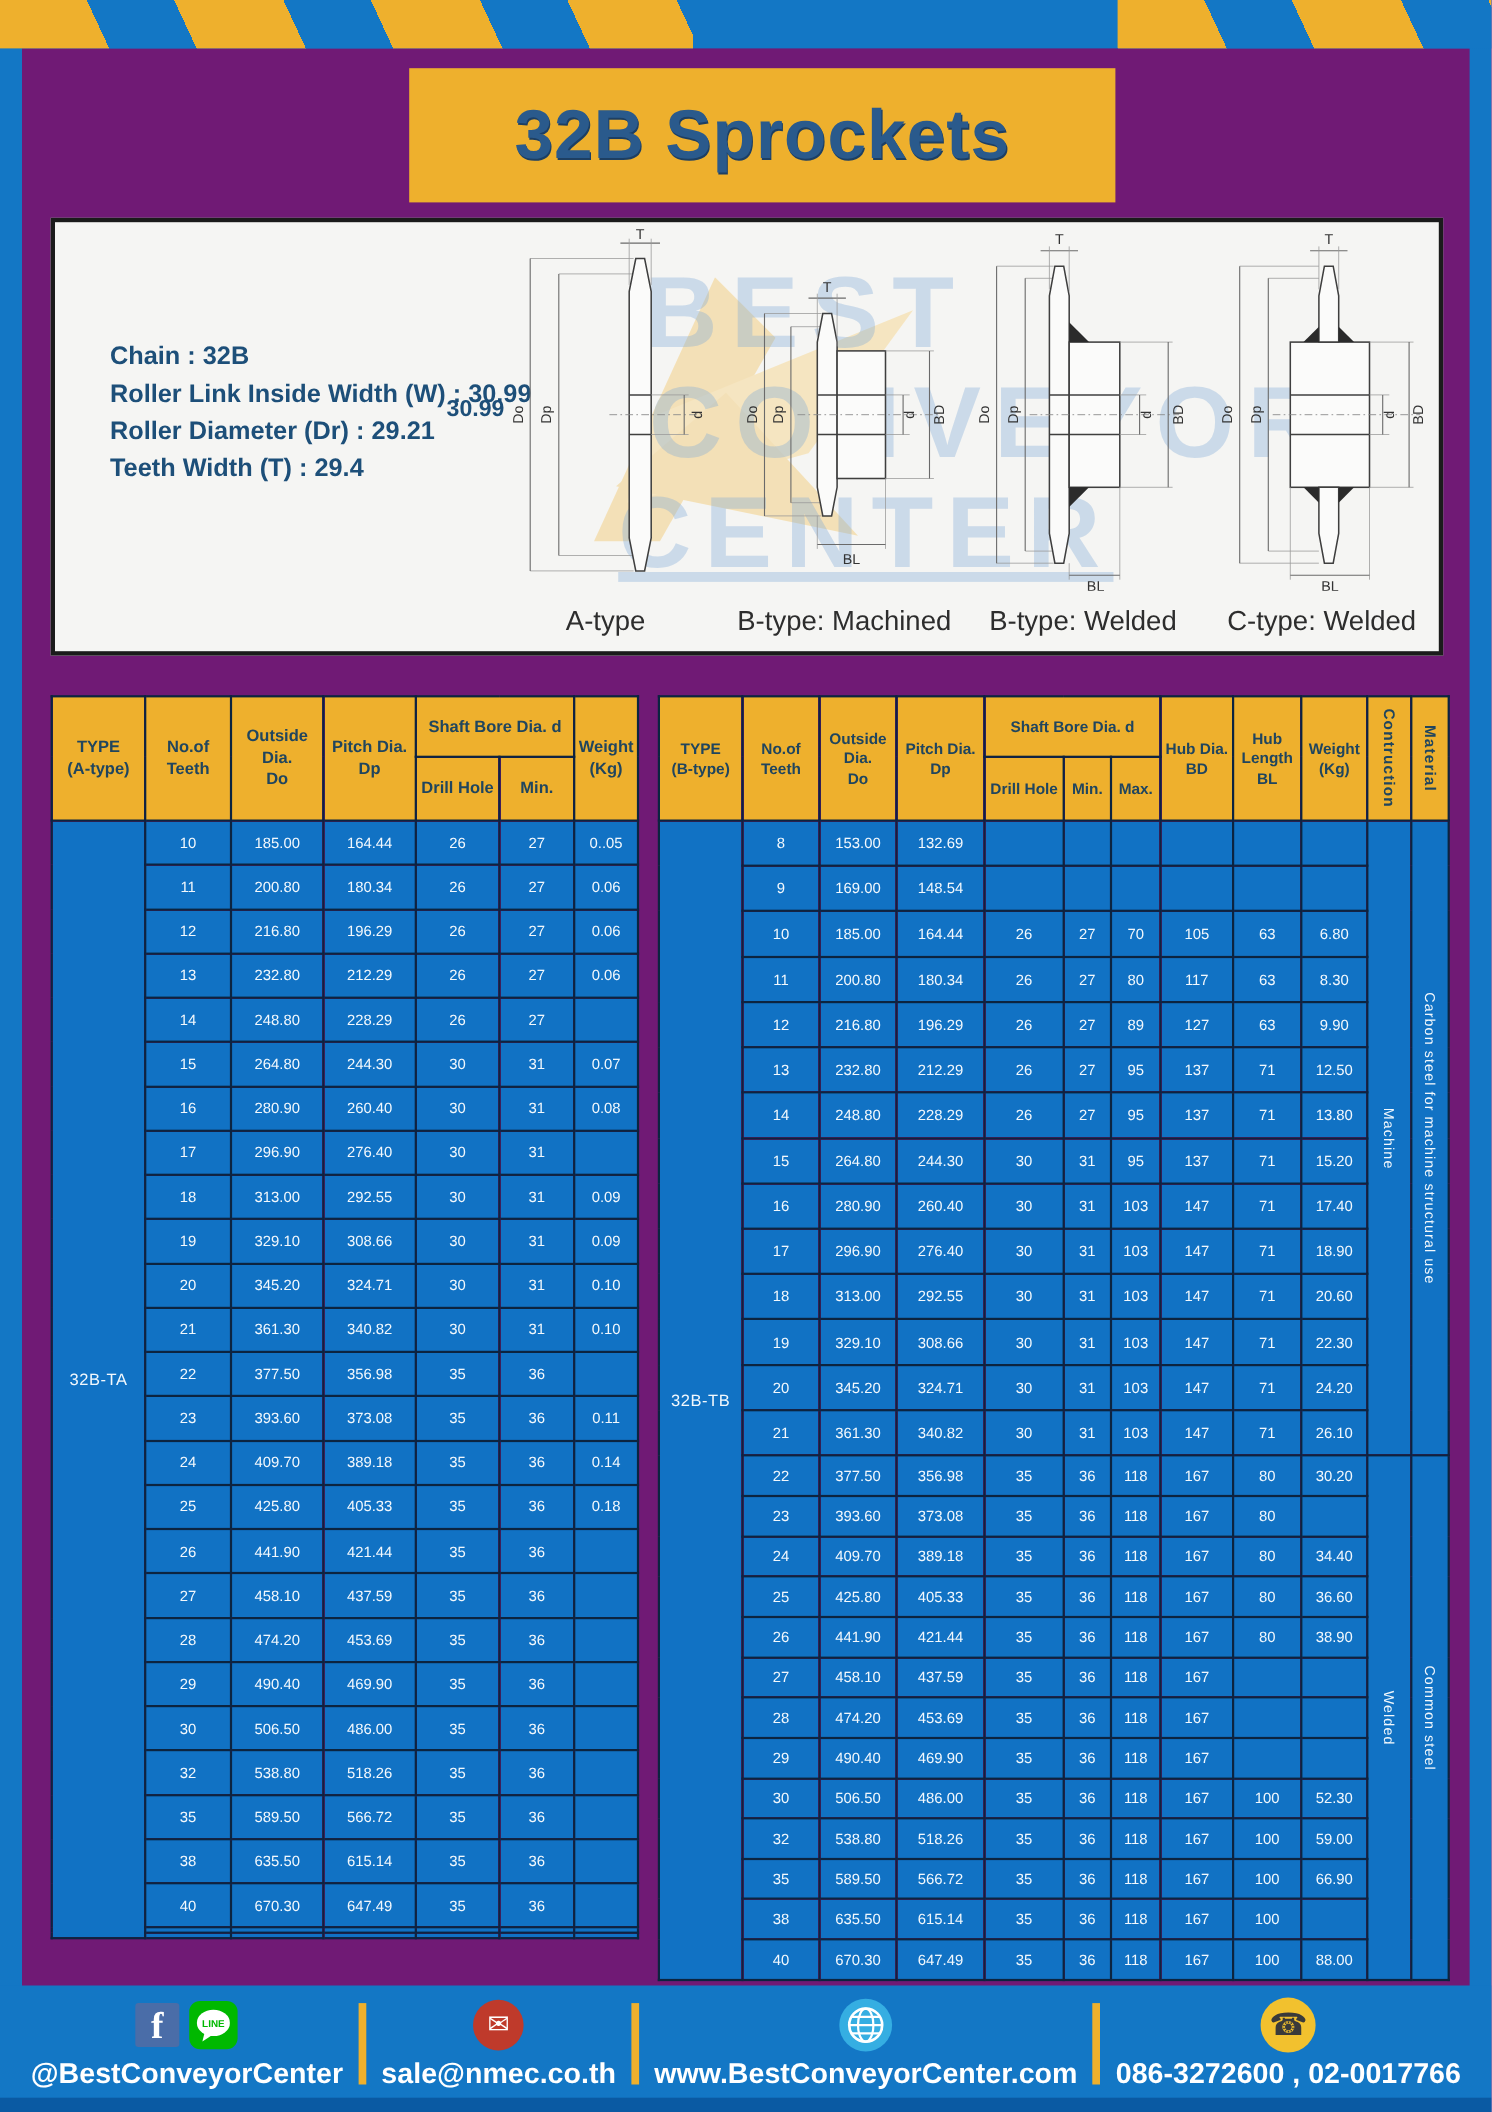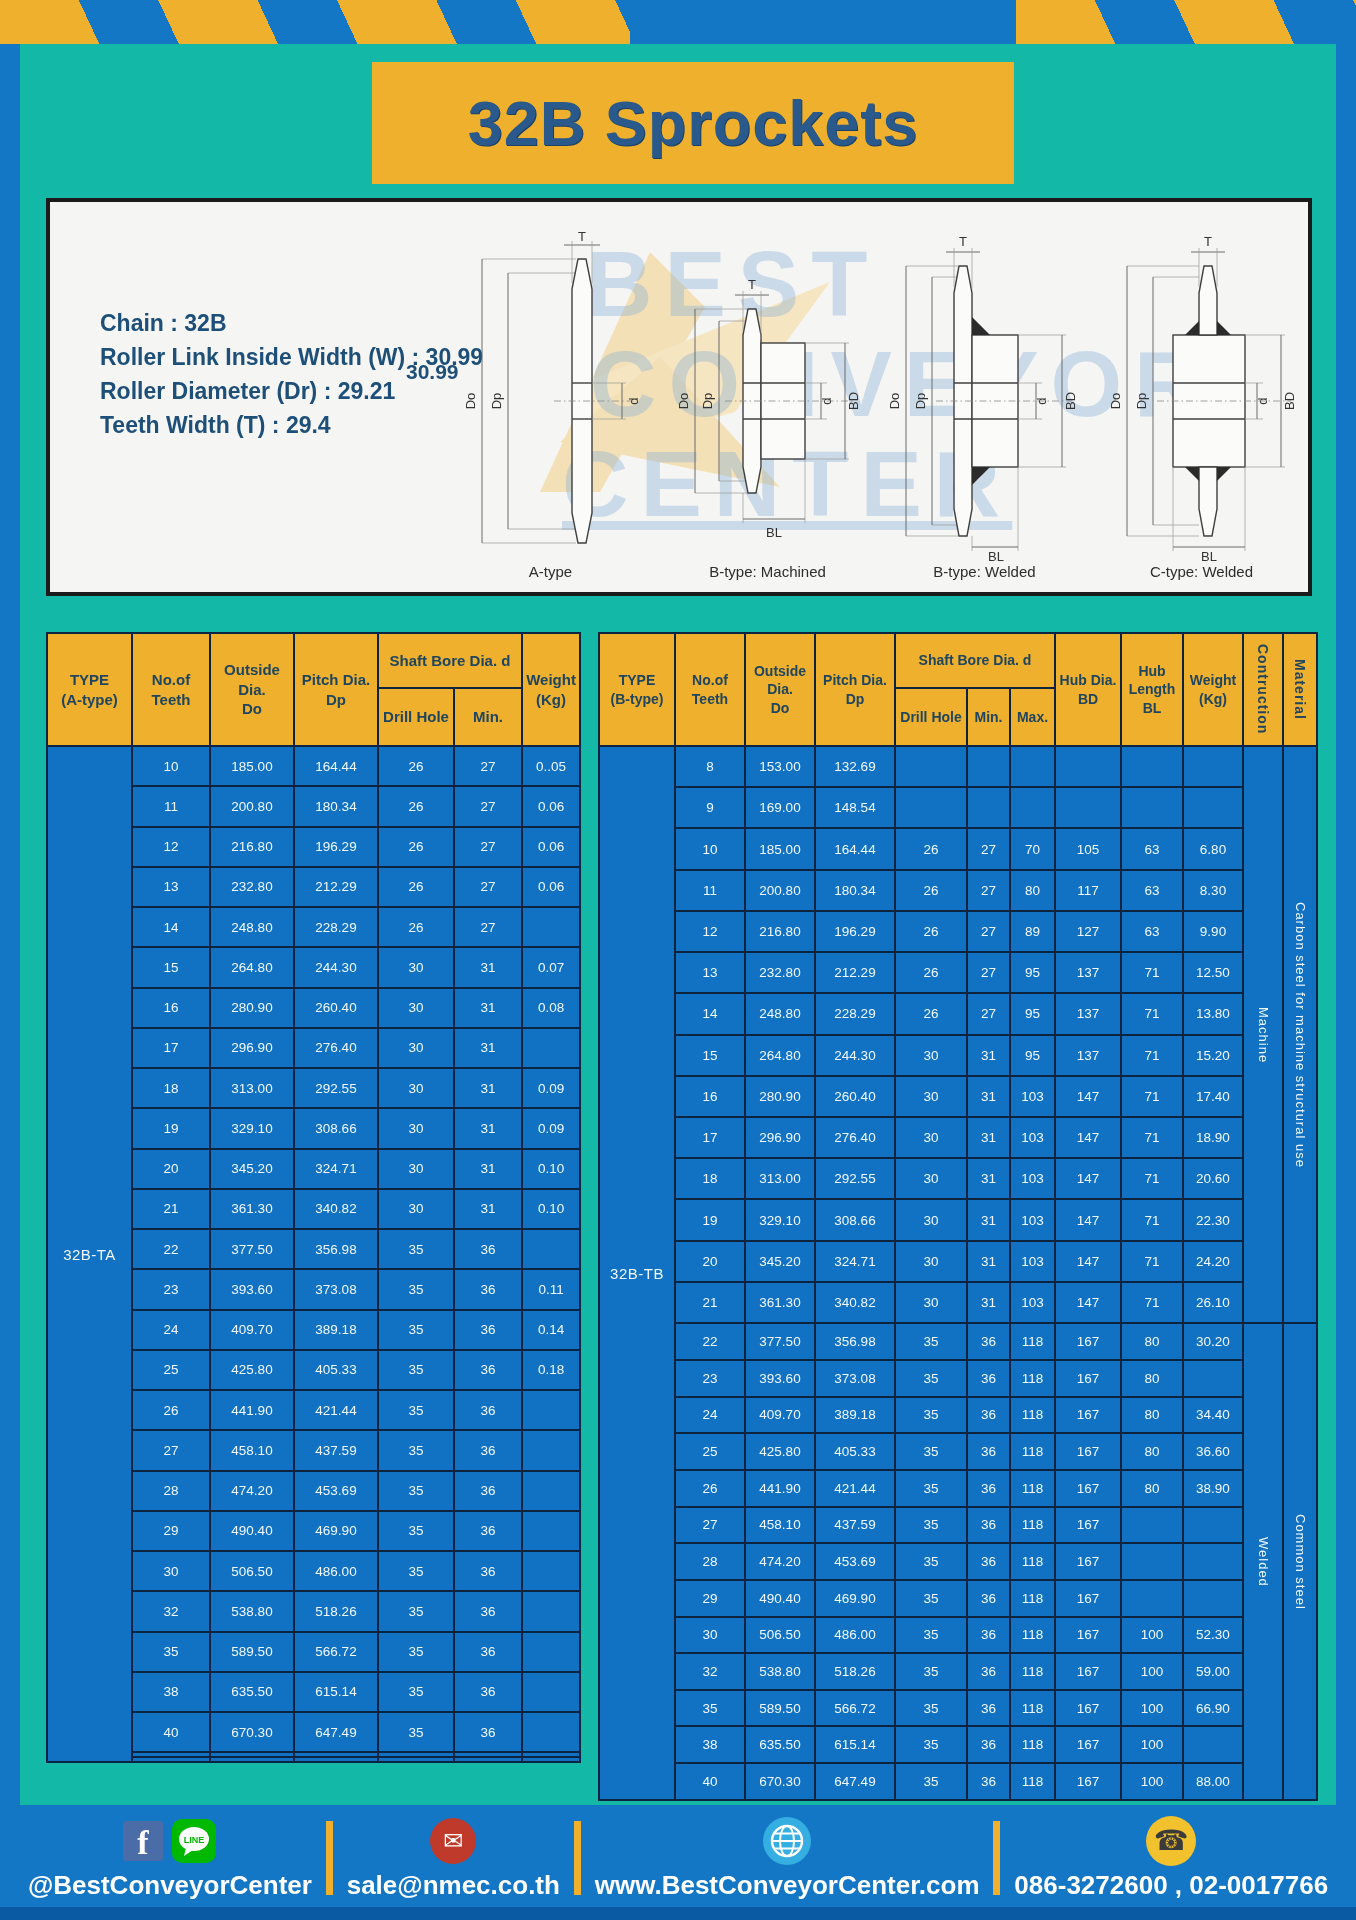--- a/index.html
+++ b/index.html
@@ -1,16 +1,16 @@
 <!DOCTYPE html>
 <html><head>
 <meta charset="utf-8">
 <style>
   html,body{margin:0;padding:0}
-  .page{position:relative;width:1356px;height:1920px;background:#14b8a6;
+  .page{position:relative;width:1356px;height:1920px;background:#701a75;
         font-family:"Liberation Sans",sans-serif;overflow:hidden}
   
   .frame-left,.frame-right{position:absolute;top:0;width:20px;height:100%;background:#1377c5}
   .frame-left{left:0}.frame-right{right:0}
   .top-band{position:absolute;left:0;top:0;width:100%;height:44px;background:#1377c5}
   .stripe{position:absolute;top:0;height:44px;
           background:repeating-linear-gradient(65deg,#eeb02d 0 90px,#1377c5 90px 162px)}
   .stripe.left{left:0;width:630px}
   .stripe.right{right:0;width:340px}
   
@@ -24,21 +24,21 @@
   .spec-block{position:absolute;left:50px;top:104px;width:340px}
   .spec-line{font-size:23px;font-weight:bold;color:#1d4f79;line-height:34px;white-space:nowrap}
   .w-value{position:absolute;left:356px;top:158px;font-size:21px;font-weight:bold;color:#1d4f79}
   .wm-word{position:absolute;font-weight:bold;color:rgba(125,170,215,.35);letter-spacing:12px;
            font-size:92px;white-space:nowrap;pointer-events:none}
   .wm-logo{position:absolute;left:480px;top:50px;opacity:.5;pointer-events:none}
   .figs{position:absolute;left:392px;top:4px;width:868px;height:384px;display:flex}
   .fig{width:217px;display:flex;flex-direction:column;align-items:center;justify-content:flex-end;
        padding-bottom:10px;box-sizing:border-box}
   .fig svg{width:217px;height:330px}
-  .fig-caption{font-size:15px;color:#2d2d2d;margin-top:2px}
+  .fig-caption{font-size:25px;color:#2d2d2d;margin-top:14px}
   .part{fill:#fbfbfa;stroke:#3f3f3f;stroke-width:1.4}
   .weld{fill:#2b2b2b;stroke:none}
   .dim{stroke:#6a6a6a;stroke-width:1;fill:none}
   .ext{stroke:#9a9a9a;stroke-width:.7;fill:none}
   .cl{stroke:#8a8a8a;stroke-width:.8;stroke-dasharray:7 3 1.5 3;fill:none}
   .dlab{font-size:13px;fill:#333;font-family:"Liberation Sans",sans-serif}
   
   .tableA-wrap{position:absolute;left:46px;top:632px;width:534px;height:1131px}
   .tableB-wrap{position:absolute;left:598px;top:632px;width:718px;height:1169px}
   table{border-collapse:collapse;width:100%;height:100%;table-layout:fixed}

